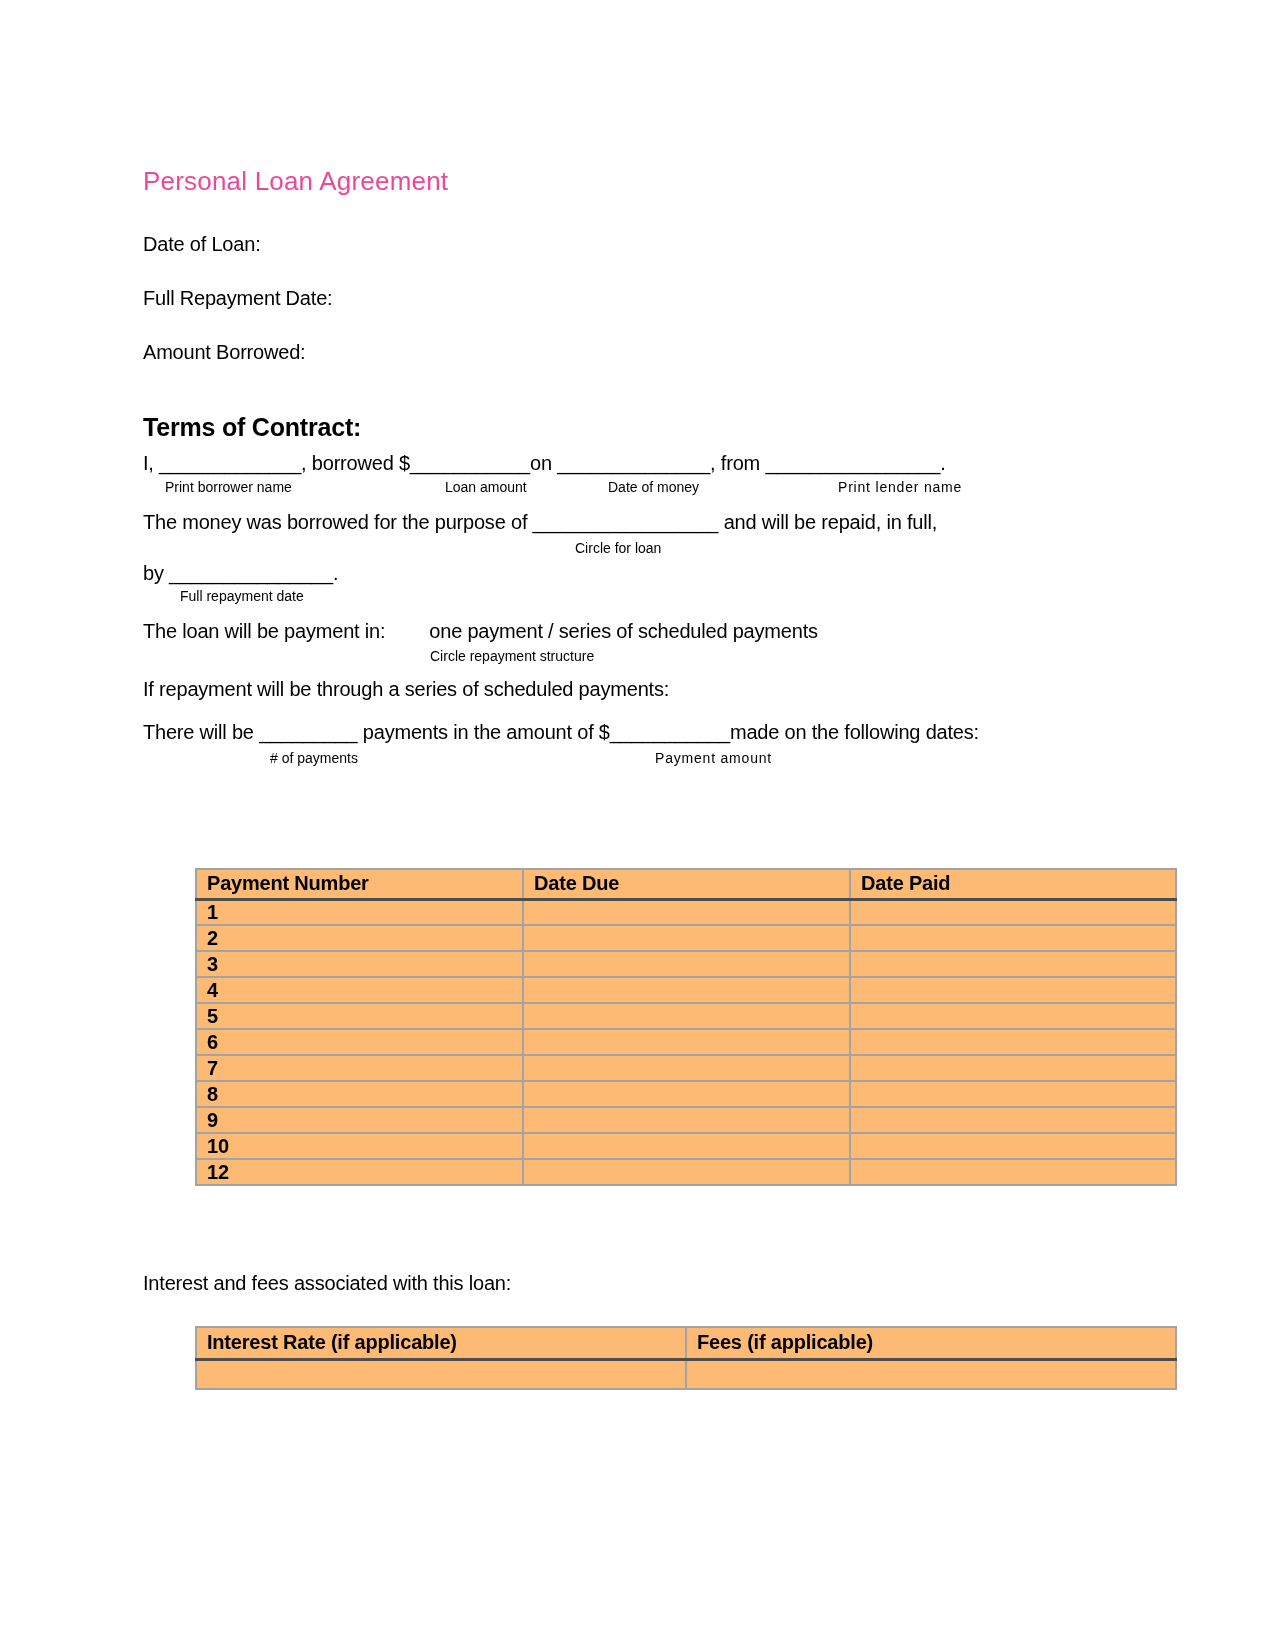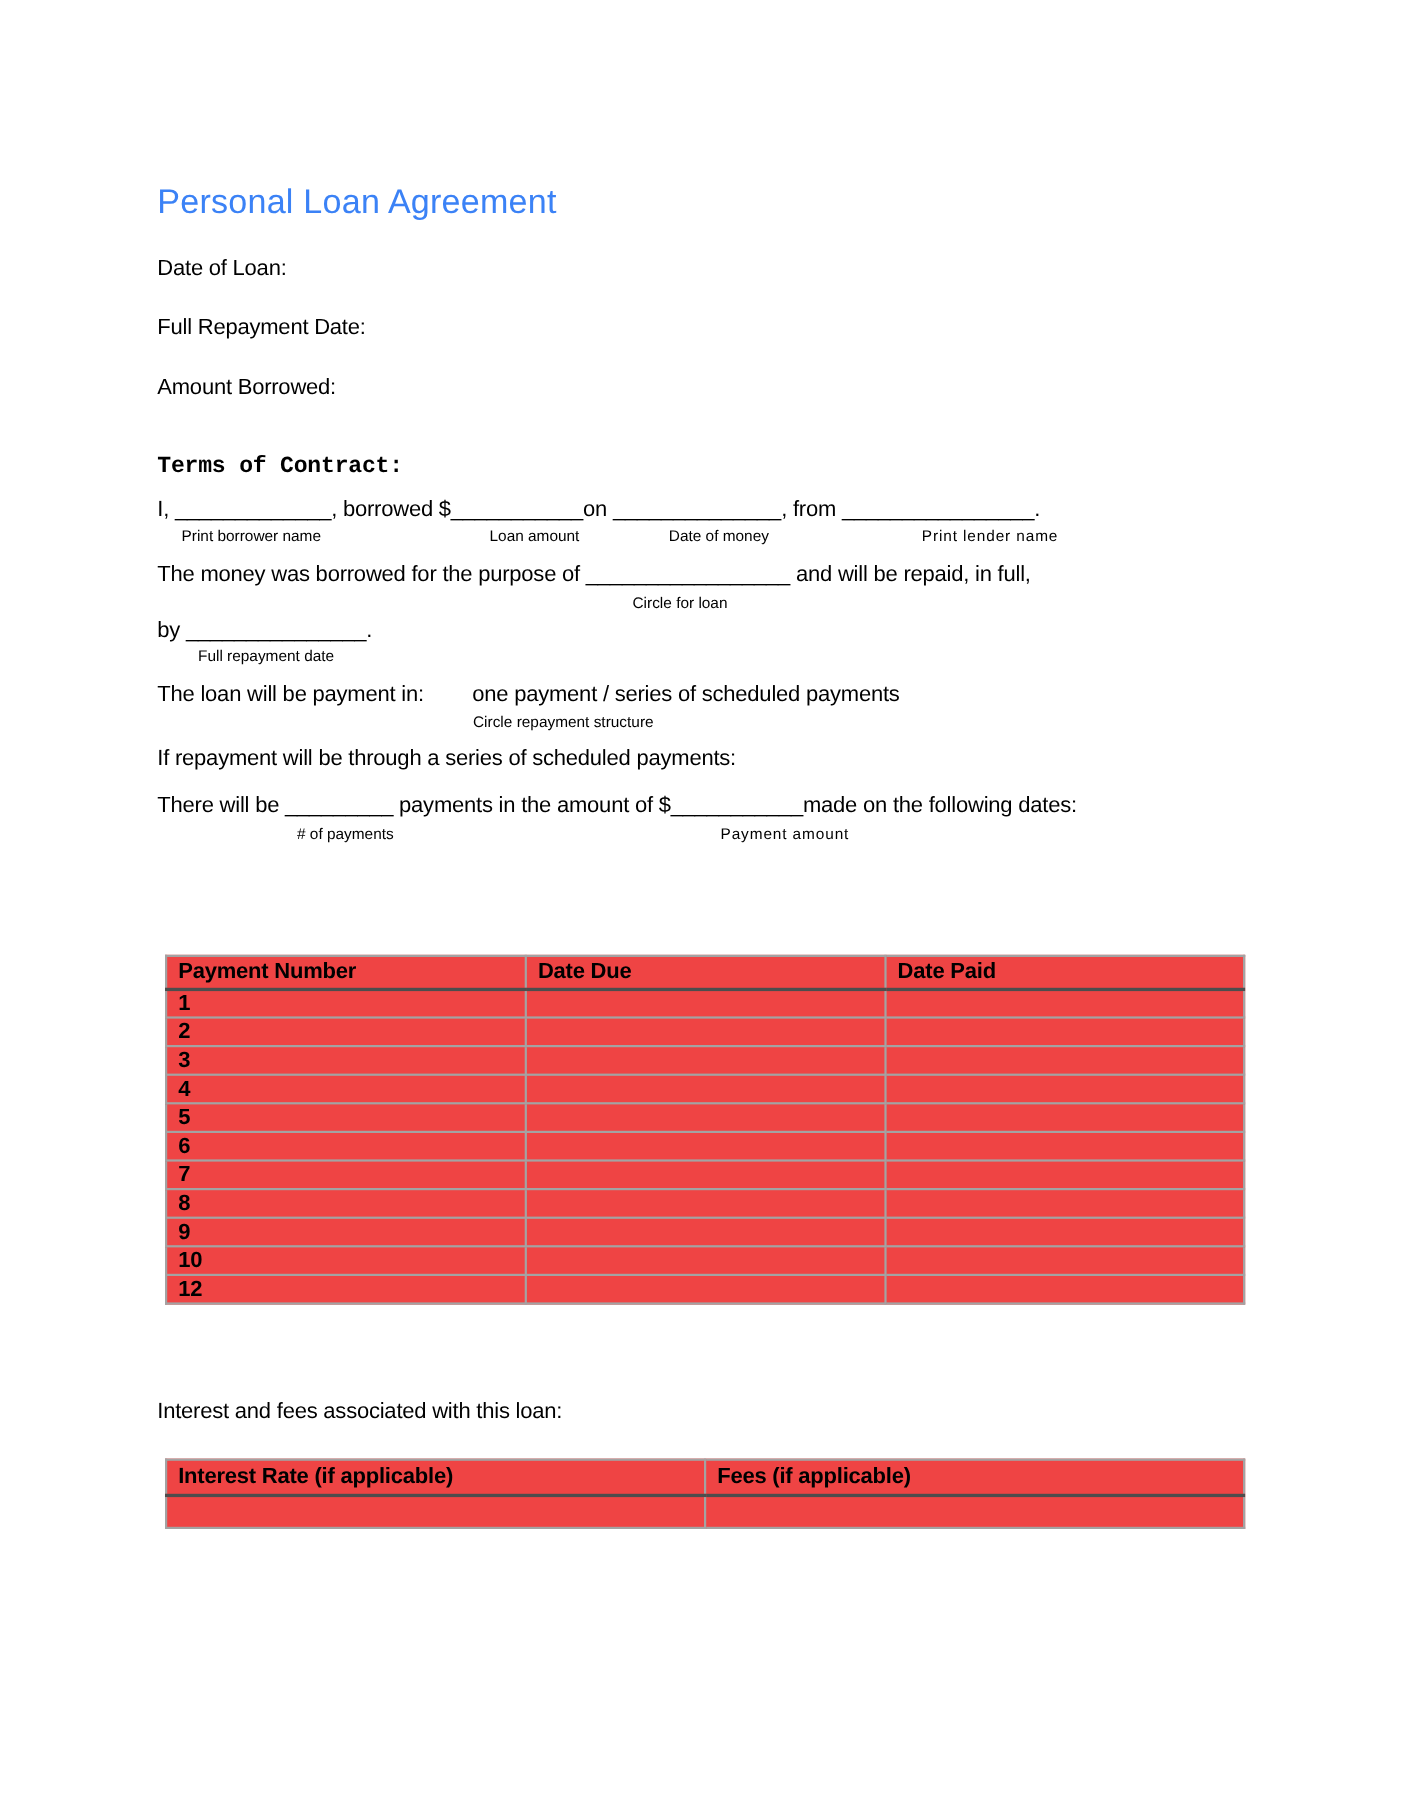--- a/index.html
+++ b/index.html
@@ -9,51 +9,51 @@
     width: 1275px;
     height: 1650px;
     background: #ffffff;
     font-family: "Liberation Sans", "DejaVu Sans", sans-serif;
     color: #000000;
     overflow: hidden;
   }
   .abs { position: absolute; }
   .title {
     left: 143px; top: 166px;
-    font-size: 31px;
+    font-size: 26px;
     font-weight: 400;
-    color: #3b82f6;
+    color: #ec4899;
     letter-spacing: 0.2px;
   }
   .body-text {
     left: 143px;
     font-size: 20px;
     letter-spacing: -0.2px;
     white-space: nowrap;
   }
   .section-heading {
     left: 143px; top: 413px;
-    font-size: 21px;
+    font-size: 25px;
     font-weight: 700;
     letter-spacing: -0.2px;
-    font-family: Liberation Mono, monospace;
   }
   .small-label {
     position: absolute;
     font-size: 14px;
     letter-spacing: 0;
     white-space: nowrap;
   }
   .small-label.spread { letter-spacing: 0.8px; }
   .label-row { left: 0; top: 0; width: 100%; height: 0; }
   .options-span { margin-left: 44px; }
   table {
     border-collapse: collapse;
     table-layout: fixed;
-    background: #ef4444;
+    background: #fdba74;
+    margin-left: 45px;
   }
   .doc-table { left: 150px; width: 980px; }
   .doc-table td, .doc-table th {
     border: 2px solid #A3A3A3;
     padding: 0 10px;
     text-align: left;
     vertical-align: middle;
     font-size: 20px;
     font-weight: 700;
     letter-spacing: -0.2px;

